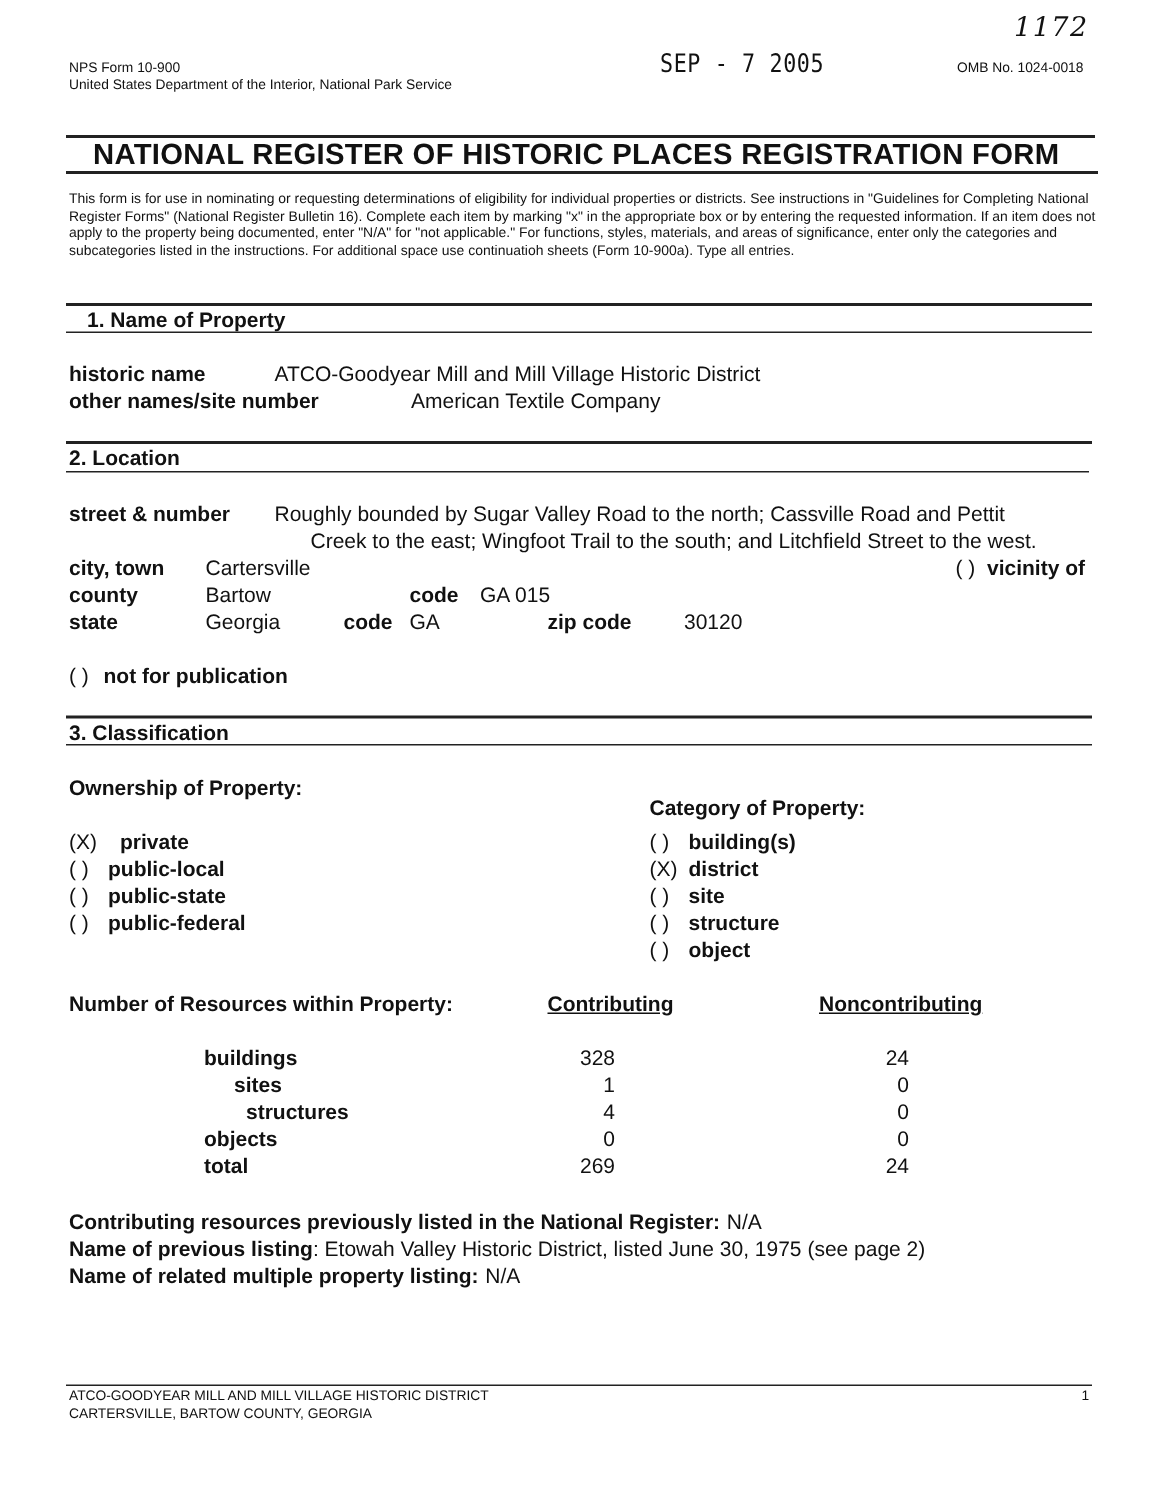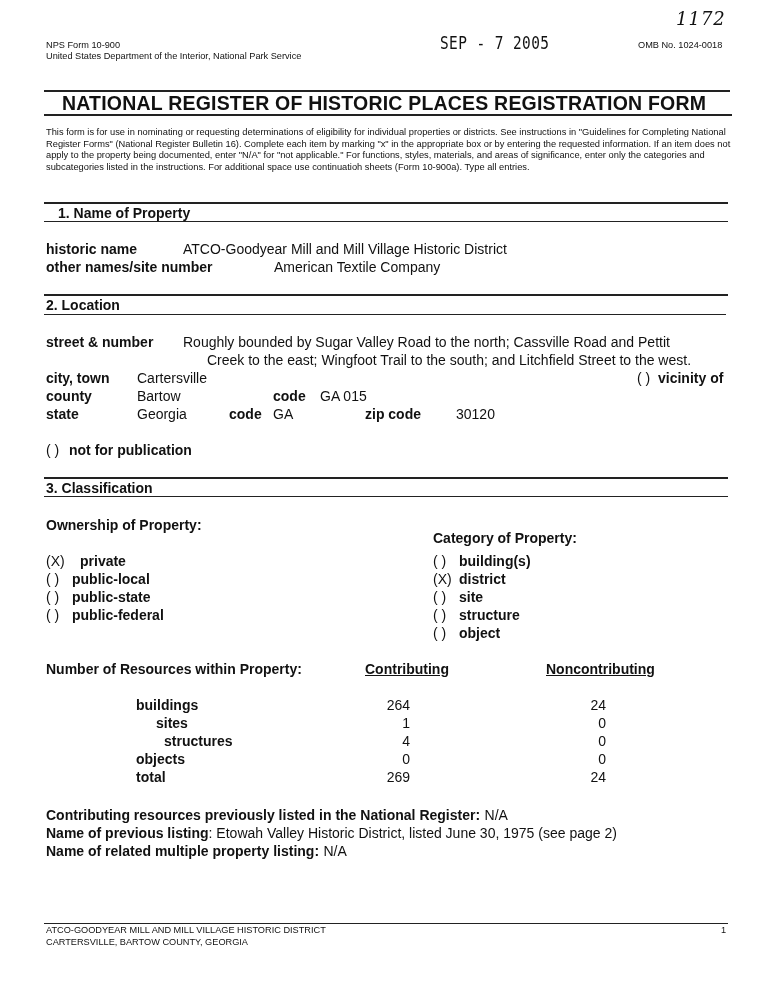--- a/index.html
+++ b/index.html
@@ -119,21 +119,21 @@
   </div>
 </div>
 
 <div class="abs lbl" style="left:46px;top:661px;">Number of Resources within Property:</div>
 <div class="abs lbl u" style="left:365px;top:661px;">Contributing</div>
 <div class="abs lbl u" style="left:546px;top:661px;">Noncontributing</div>
 
 <div class="abs" style="left:136px;top:697px;width:500px;">
   <div style="height:18px;position:relative;">
     <span class="lbl" style="position:absolute;left:0;">buildings</span>
-    <span class="num" style="position:absolute;left:234px;">264</span>
+    <span class="num" style="position:absolute;left:234px;">328</span>
     <span class="num" style="position:absolute;left:430px;">24</span>
   </div>
   <div style="height:18px;position:relative;">
     <span class="lbl" style="position:absolute;left:0;margin-left:20px;">sites</span>
     <span class="num" style="position:absolute;left:234px;">1</span>
     <span class="num" style="position:absolute;left:430px;">0</span>
   </div>
   <div style="height:18px;position:relative;">
     <span class="lbl" style="position:absolute;left:0;margin-left:28px;">structures</span>
     <span class="num" style="position:absolute;left:234px;">4</span>

